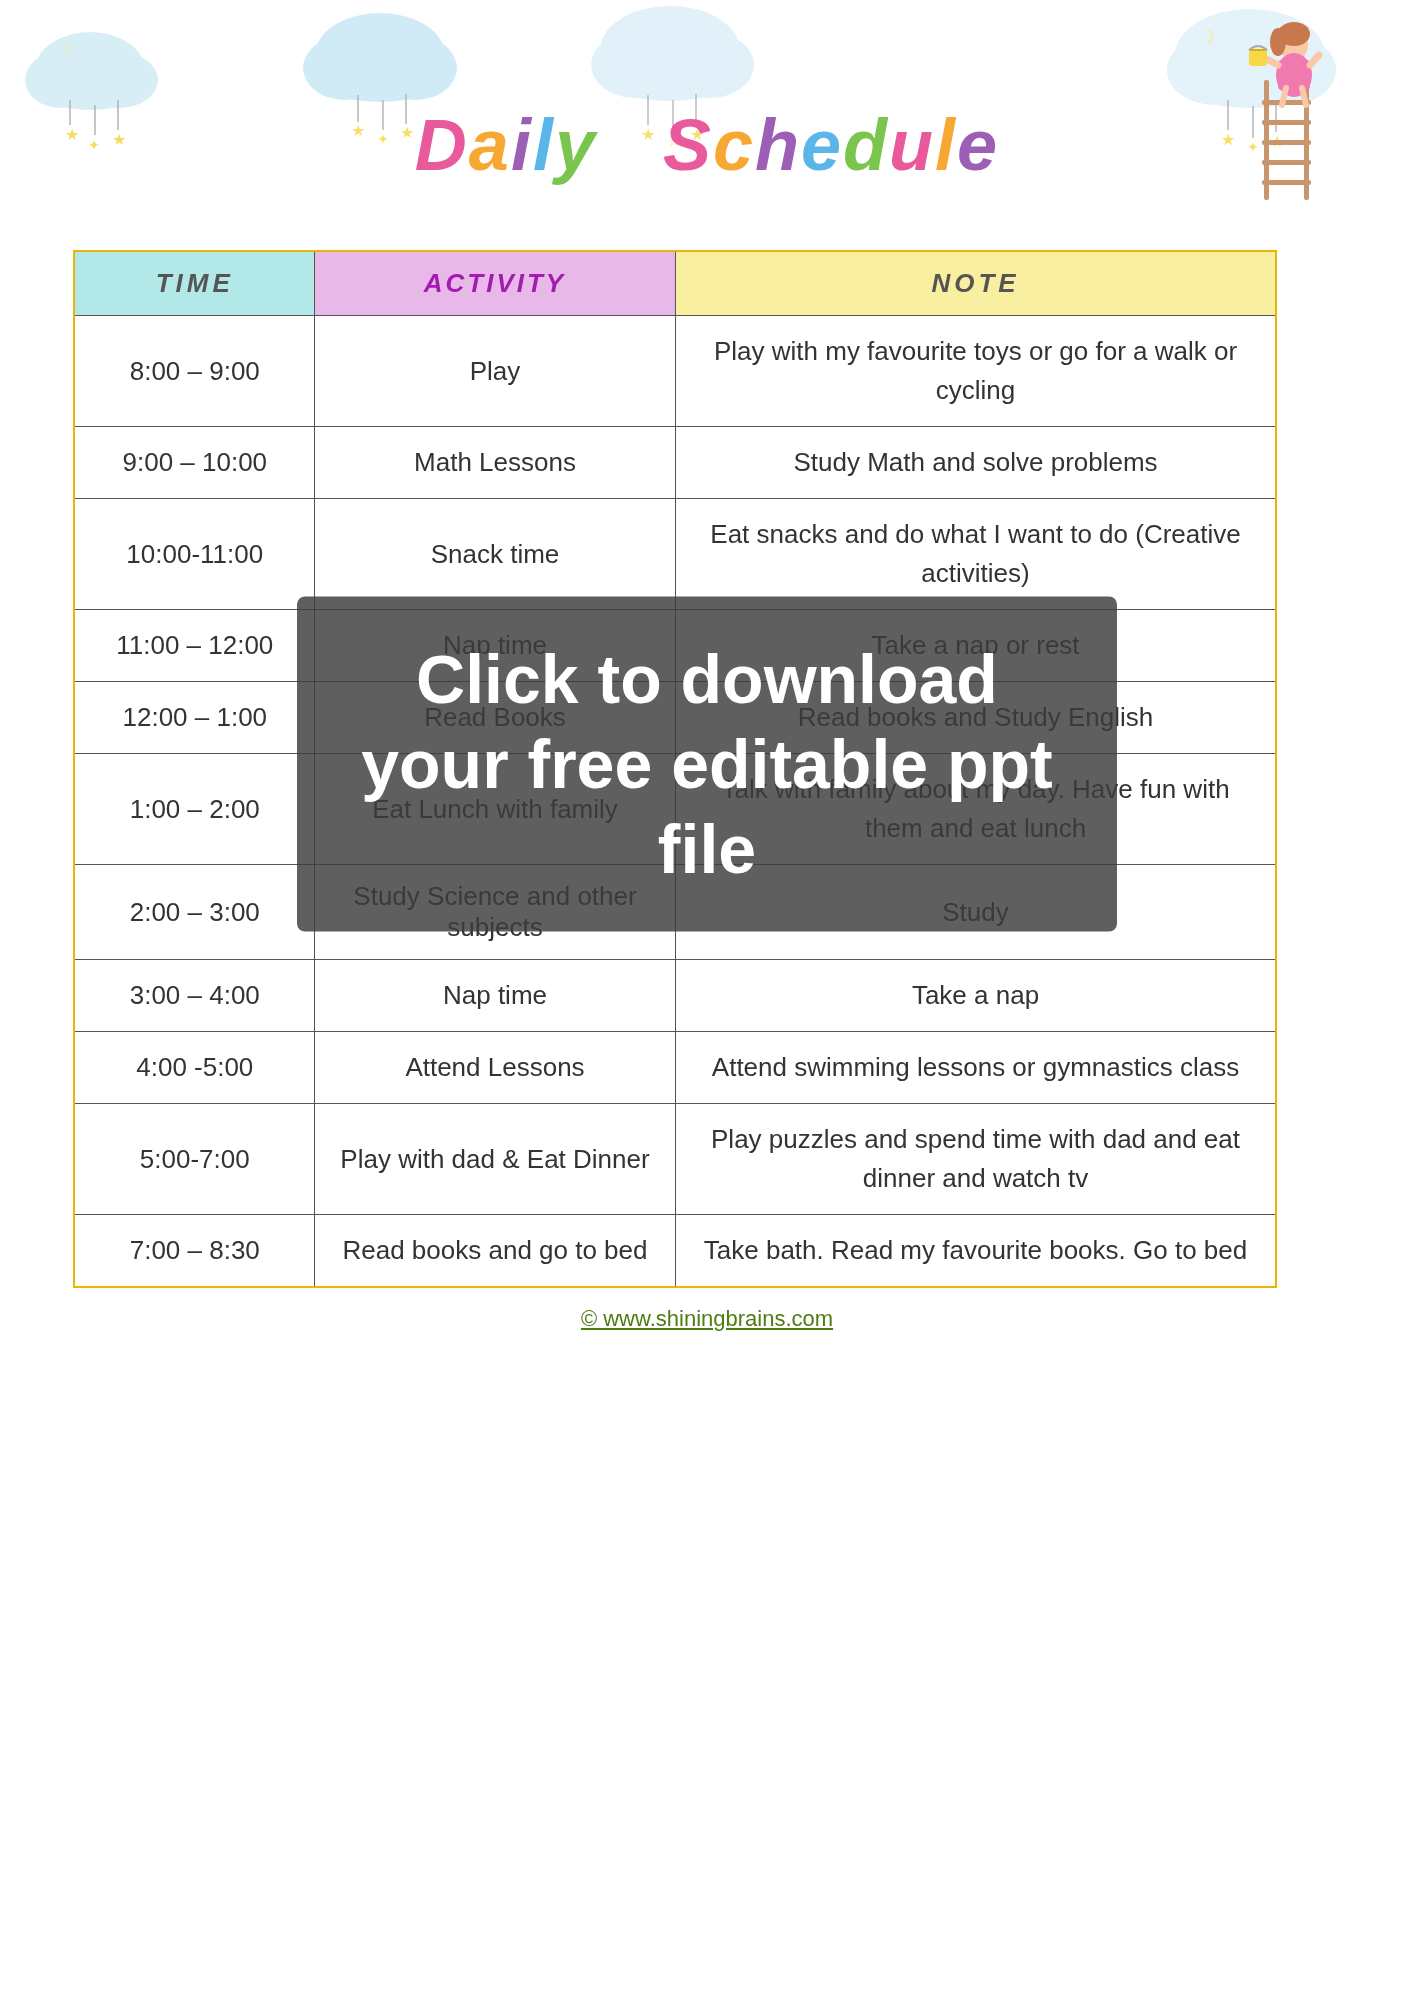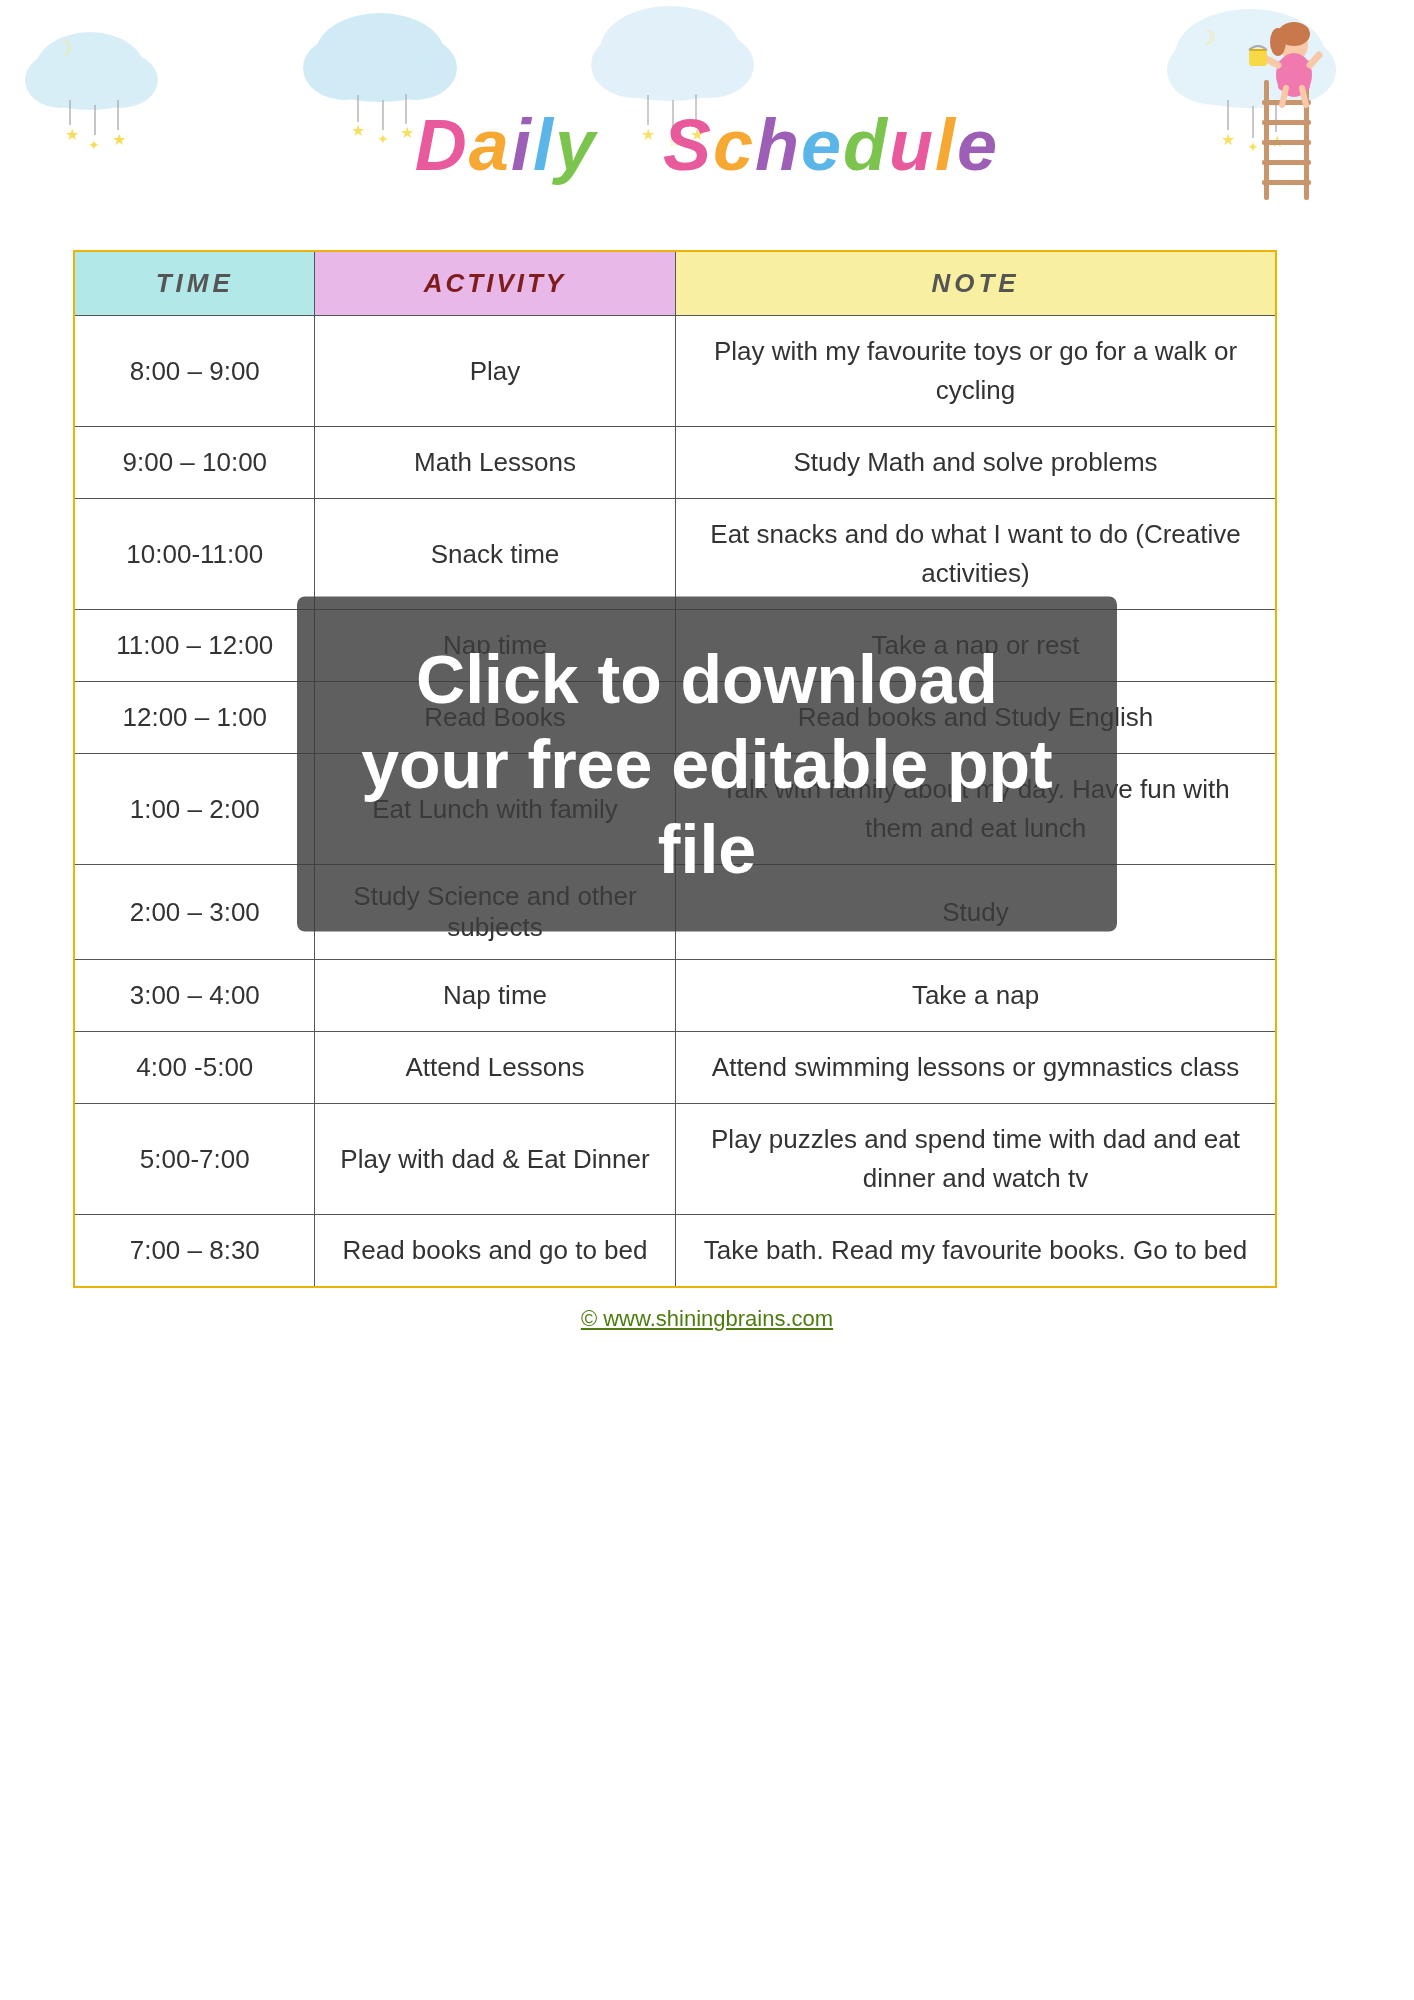--- a/index.html
+++ b/index.html
@@ -84,21 +84,21 @@
       color: #555;
       width: 20%;
     }
 
     .th-activity {
       background: #e8b8e8;
       font-size: 36px;
       font-weight: 900;
       letter-spacing: 3px;
       font-style: italic;
-      color: #7f1d1d;
+      color: #a21caf;
       width: 30%;
     }
 
     .th-note {
       background: #f8f0a0;
       font-size: 38px;
       font-weight: 700;
       letter-spacing: 4px;
       font-style: italic;
       color: #555;

